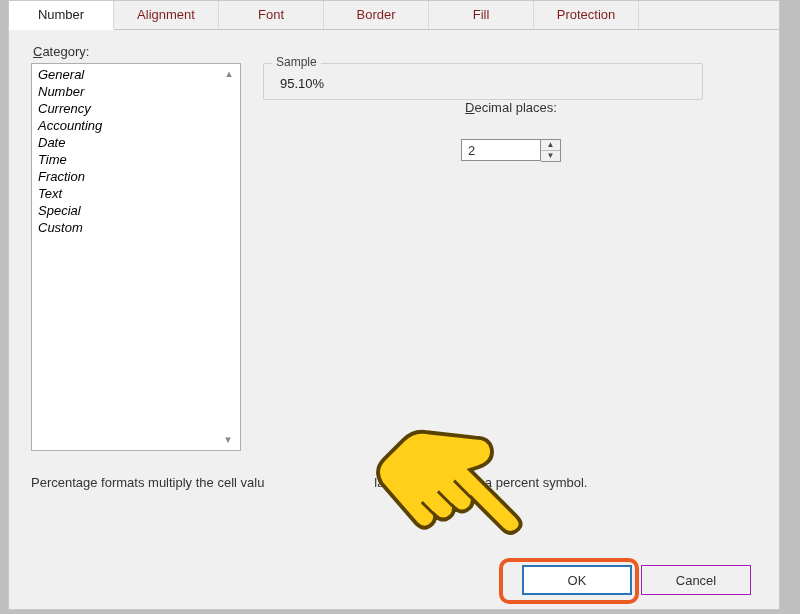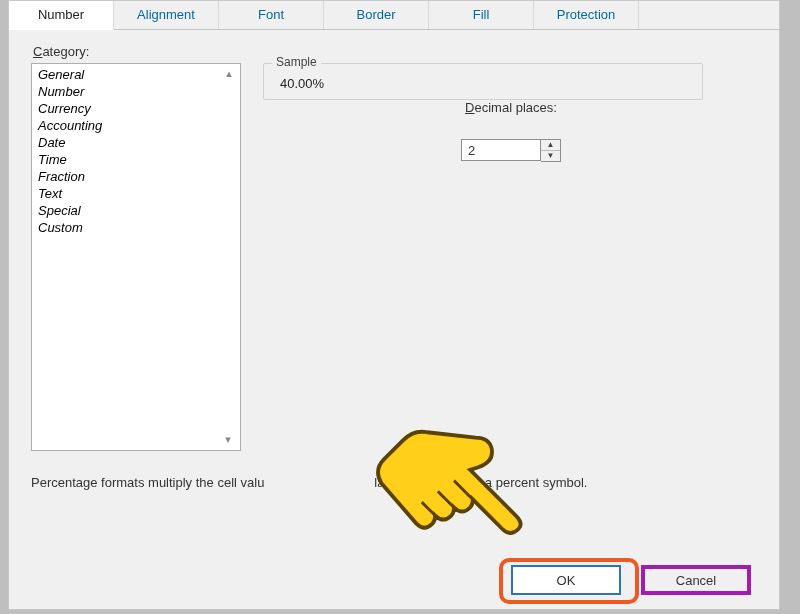--- a/index.html
+++ b/index.html
@@ -1,21 +1,21 @@
 <!DOCTYPE html>
 <html><head>
   <meta charset="utf-8">
   <style>
     * { margin: 0; padding: 0; box-sizing: border-box; font-family: "Segoe UI", Tahoma, sans-serif; font-size: 13px; color: #333; }
     body { background: #bfbfbf; width: 800px; height: 614px; overflow: hidden; position: relative; }
 
     .dialog { background: #f0f0f0; width: 772px; height: 610px; margin-left: 8px; position: relative; border: 1px solid #c8c8c8; }
 
     .tabs { display: flex; border-bottom: 1px solid #c5c5c5; background: #f0f0f0; }
-    .tab { padding: 6px 0; width: 105px; text-align: center; border-right: 1px solid #d8d8d8; cursor: pointer; font-size: 13px; color: #0369a1; }
+    .tab { padding: 6px 0; width: 105px; text-align: center; border-right: 1px solid #d8d8d8; cursor: pointer; font-size: 13px; color: #7f1d1d; }
     .tab.active { background: #fff; border-bottom: 2px solid #fff; margin-bottom: -1px; font-weight: 400; color: #222; }
 
     .body { padding: 14px 22px 0 22px; }
     .category-label { font-size: 13px; color: #333; margin-bottom: 4px; margin-left: 2px; }
     .category-label .ul { text-decoration: underline; }
 
     .row { display: flex; gap: 22px; }
 
     .listbox { width: 210px; height: 388px; background: #fff; border: 1px solid #aeaeae; position: relative; padding: 2px 0; display: flex; flex-direction: column; }
     .list-inner { flex: 1; }
@@ -34,22 +34,22 @@
     .decimal-row { display: flex; align-items: center; gap: 24px; margin-left: 2px; flex-direction: column; }
     .decimal-label .ul { text-decoration: underline; }
     .spinner { display: flex; align-items: stretch; }
     .spinner input { width: 80px; height: 22px; border: 1px solid #8e8e8e; background: #fff; padding: 0 6px; font-size: 13px; }
     .spinner-btns { border: 1px solid #8e8e8e; border-left: none; width: 20px; display: flex; flex-direction: column; }
     .spin-up, .spin-down { flex: 1; background: #f0f0f0; text-align: center; font-size: 8px; line-height: 10px; color: #444; cursor: pointer; border-bottom: 1px solid #bbb; }
     .spin-down { border-bottom: none; }
 
     .desc-text { margin-top: 26px; margin-left: 0; font-size: 13px; color: #333; max-width: 720px; }
 
-    .btn-row { position: absolute; bottom: 14px; right: 28px; display: flex; gap: 20px; align-items: center; }
-    .btn { width: 110px; height: 30px; border: 4px solid #a21caf; background: #f0f0f0; font-size: 13px; cursor: pointer; }
+    .btn-row { position: absolute; bottom: 14px; right: 28px; display: flex; gap: 9px; align-items: center; }
+    .btn { width: 110px; height: 30px; border: 1px solid #a21caf; background: #f0f0f0; font-size: 13px; cursor: pointer; }
     .btn.ok { border: 2px solid #2a74b8; background: #fff; }
 
     .highlight { position: absolute; bottom: 5px; right: 140px; width: 140px; height: 46px; border: 4px solid #ec5a24; border-radius: 10px; pointer-events: none; }
 
     .pointer-emoji { position: absolute; left: 350px; top: 390px; pointer-events: none; }
 
     .section-below { position: absolute; left: 22px; right: 22px; top: 474px; }
 
   </style>
 </head>
@@ -85,21 +85,21 @@
         </div>
         <div class="scrollbar">
           <span class="sb-arrow">▴</span>
         </div>
         <span class="sb-arrow bottom">▾</span>
       </div>
 
       <div class="right-col">
         <div class="sample-group">
           <div class="sample-legend">Sample</div>
-          <div class="sample-value">40.00%</div>
+          <div class="sample-value">95.10%</div>
         </div>
 
         <div class="decimal-row">
           <span class="decimal-label"><span class="ul">D</span>ecimal places:</span>
           <div class="spinner">
             <input type="text" value="2" style="">
             <div class="spinner-btns">
               <div class="spin-up">▲</div>
               <div class="spin-down">▼</div>
             </div>

